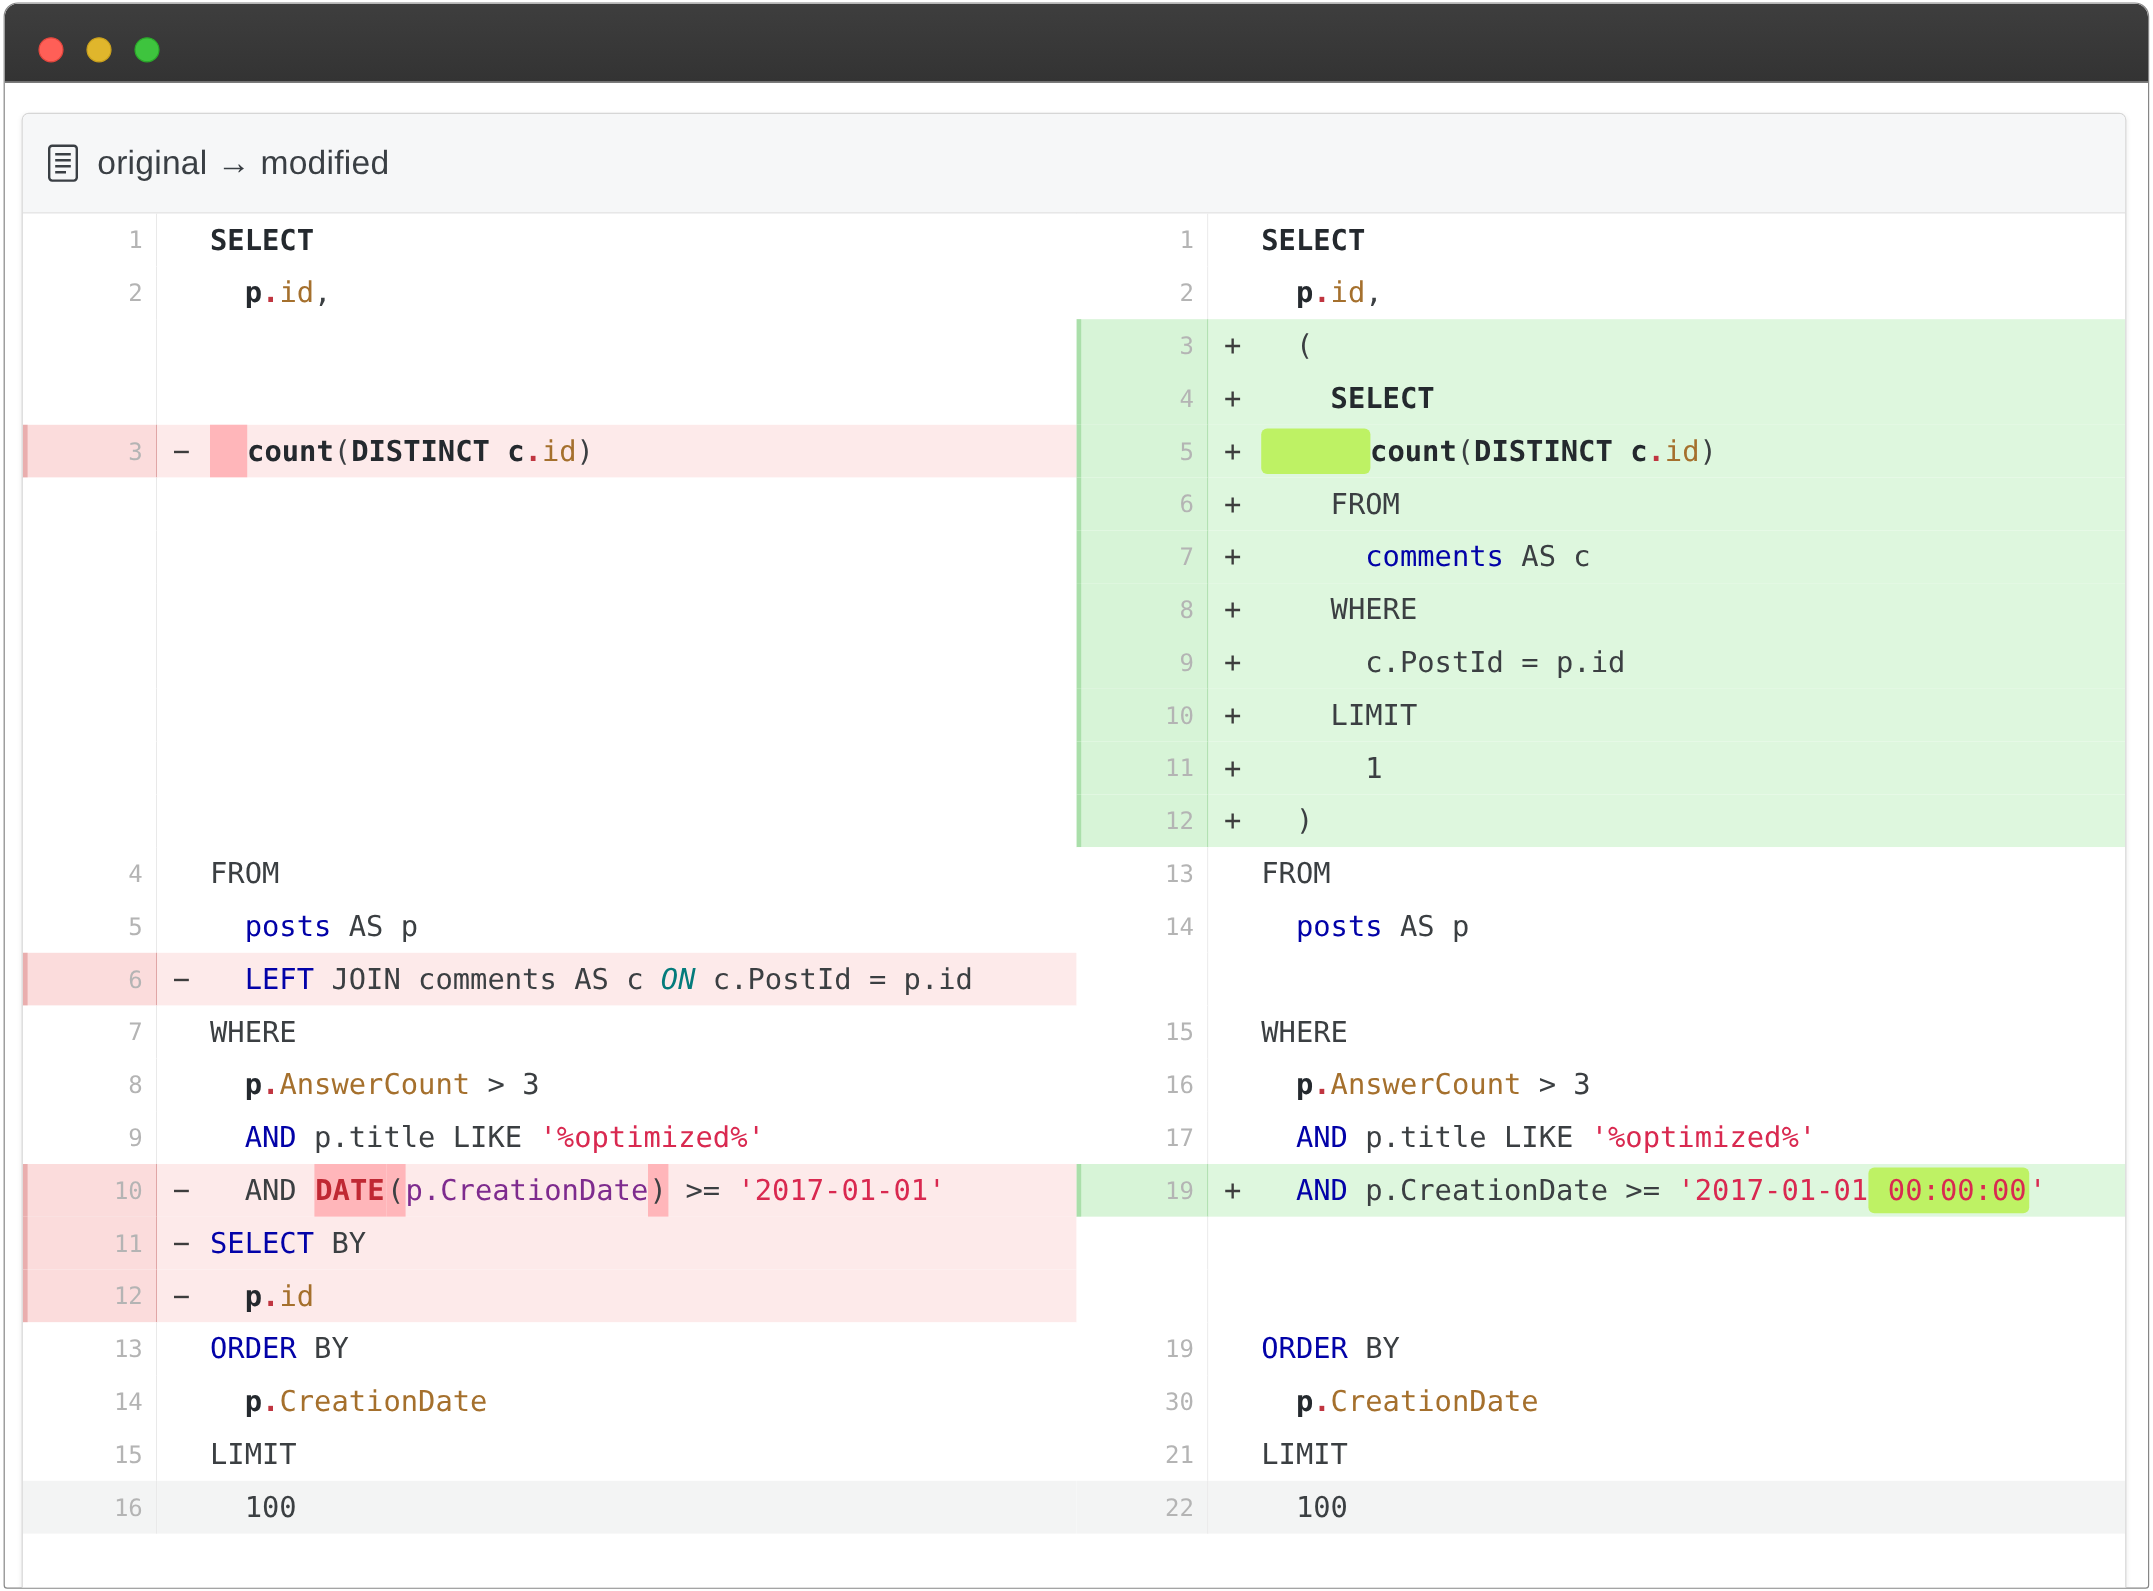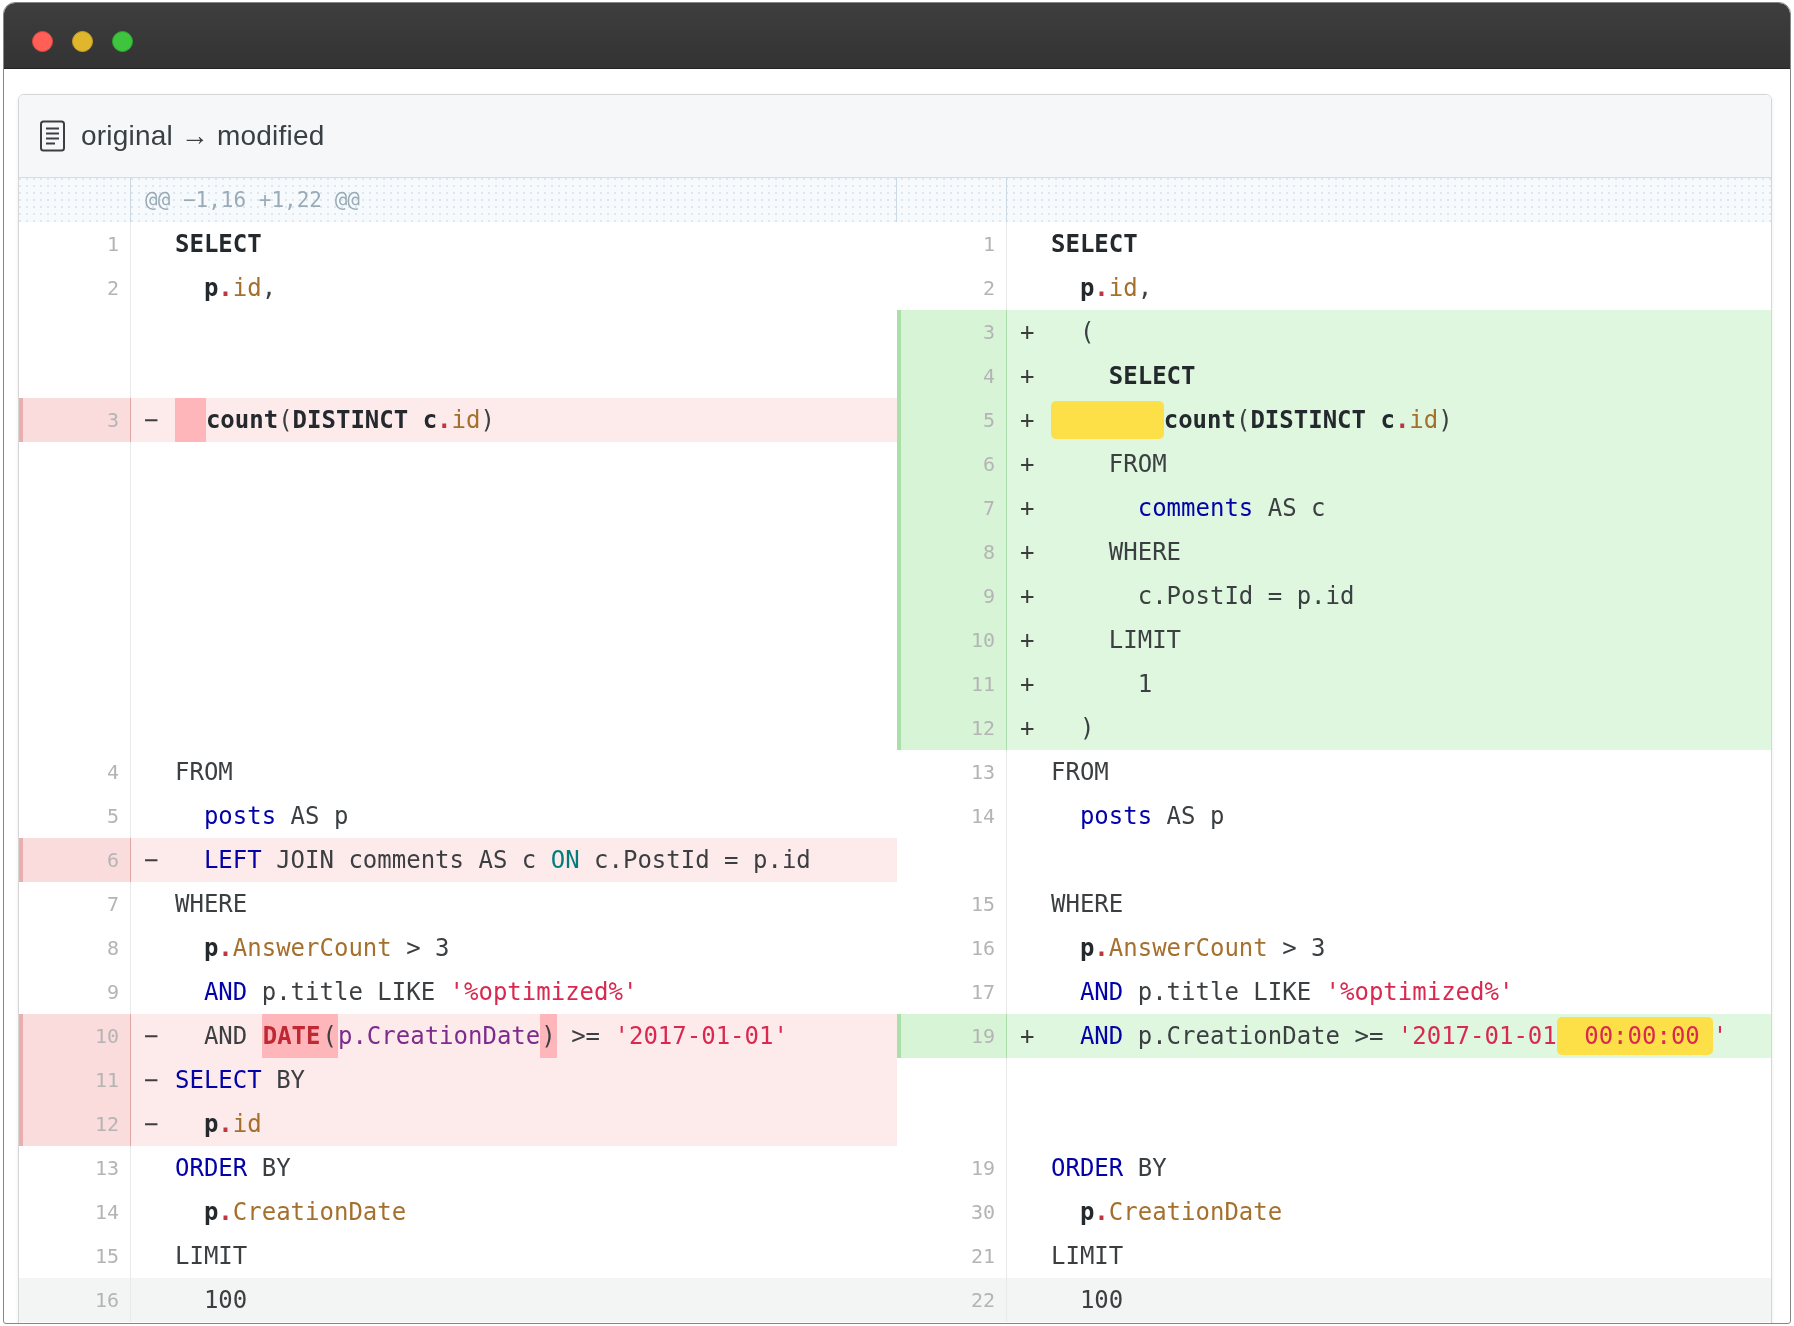--- a/index.html
+++ b/index.html
@@ -50,28 +50,28 @@
   .cell-num.del  { background:#fbdcdc; border-right:1px solid #e0a6a6; border-left:4px solid #e9aeae; }
   .cell-code.del { background:#fdeaea; }
   .cell-num.ins  { background:#d7f4d7; border-right:1px solid #abdcab; border-left:4px solid #aadfaa; }
   .cell-code.ins { background:#def7de; }
   .cell-num.empty, .cell-code.empty { background:#fff; }
   .row.last .cell-num, .row.last .cell-code { background:#f3f4f4; }
 
   .seg-kb  { font-weight:bold; color:#24292e; }
   .seg-w   { color:#3b3f42; }
   .seg-nav { color:#0202a8; }
-  .seg-teal{ color:#047c7c; }
+  .seg-teal{ color:#047c7c;font-style:italic; }
   .seg-attr{ color:#a5702d; }
   .seg-dot { color:#c03540; font-weight:bold; }
   .seg-str { color:#d92950; }
   .seg-fn  { color:#c02833; font-weight:bold; }
   .seg-pur { color:#7e2b8e; }
   .seg-hd  { background:#ffb6ba; border-radius:5px; padding:20px 1px; }
-  .seg-hi  { background:#fde047; border-radius:5px; padding:5px 13px; }
+  .seg-hi  { background:#bef264; border-radius:5px; padding:5px 2px; }
 </style>
 </head>
 <body>
 
 <div class="window">
   <div class="titlebar">
     <span class="tl red"></span>
     <span class="tl yellow"></span>
     <span class="tl green"></span>
   </div>
@@ -81,26 +81,20 @@
       <svg class="doc-icon" viewBox="0 0 27 32" fill="none" stroke="#3a3f44" stroke-width="2">
         <rect x="2" y="1.5" width="23" height="29" rx="2.5"></rect>
         <line x1="7" y1="8.5" x2="20" y2="8.5"></line>
         <line x1="7" y1="13.5" x2="20" y2="13.5"></line>
         <line x1="7" y1="18.5" x2="20" y2="18.5"></line>
         <line x1="7" y1="23.5" x2="16" y2="23.5"></line>
       </svg>
       <span class="fname">original → modified</span>
     </div>
 
-    <div class="hunk-row mono">
-      <div class="hg"></div>
-      <div class="hc">@@ −1,16 +1,22 @@</div>
-      <div class="hg2"></div>
-      <div class="hc2"></div>
-    </div>
 
     <div id="diff-body" class="mono">
         <div class="row">
           <div class="cell-num ctx">1</div>
           <div class="cell-code ctx"><span class="seg-kb">SELECT</span></div>
           <div class="cell-num r ctx">1</div>
           <div class="cell-code r ctx"><span class="seg-kb">SELECT</span></div>
         </div>
         <div class="row">
           <div class="cell-num ctx">2</div>

